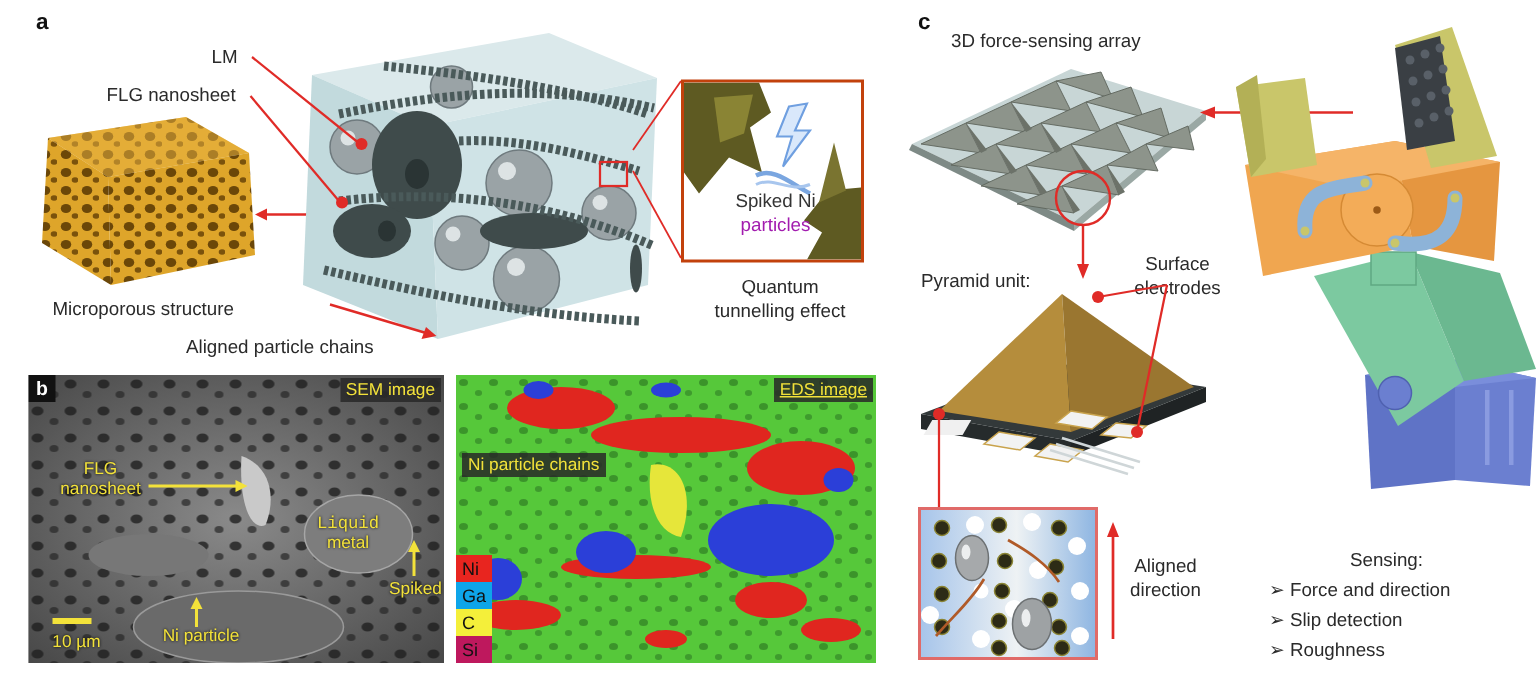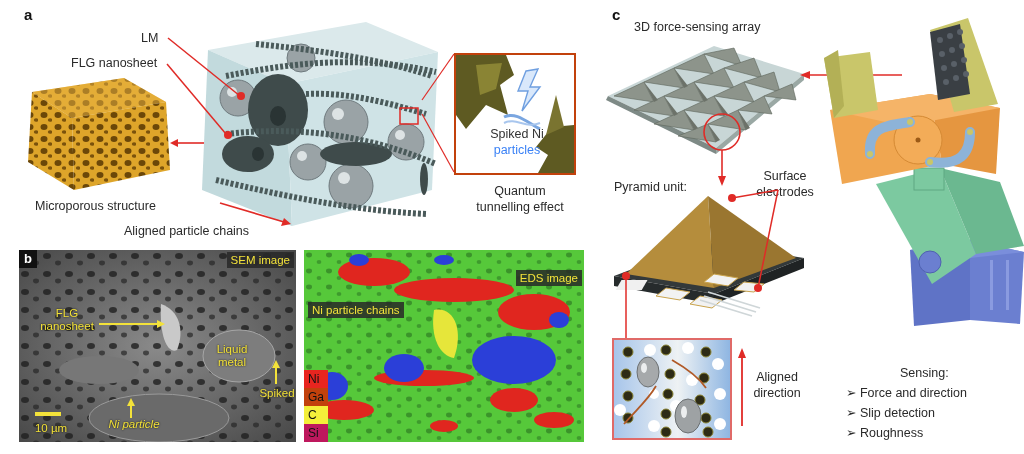--- a/index.html
+++ b/index.html
@@ -106,21 +106,21 @@
     <svg style="left:0;top:0;" width="118" height="118">
       <polygon points="0,0 50,0 58,20 44,30 52,60 30,50 10,74 0,60" fill="#5e5a22"></polygon>
       <polygon points="20,10 46,8 40,34 24,40" fill="#8a8434"></polygon>
       <polygon points="118,70 96,72 80,92 92,100 82,118 118,118" fill="#5e5a22"></polygon>
       <polygon points="100,40 108,72 90,80" fill="#7a7430"></polygon>
       <path d="M48,62 C60,56 72,68 84,74" stroke="#7aa6e0" stroke-width="3" fill="none"></path>
       <path d="M48,68 C60,62 70,74 84,68" stroke="#a8c6ee" stroke-width="2" fill="none"></path>
       <polygon points="70,16 82,14 74,32 84,32 66,56 72,36 62,36" fill="#d9e8fb" stroke="#6f9fe0" stroke-width="1.4"></polygon>
     </svg>
     <div class="lbl c" style="left:26px;top:72px;width:70px;color:#333;">Spiked Ni</div>
-    <div class="lbl c" style="left:26px;top:88px;width:70px;color:#3b82f6;">particles</div>
+    <div class="lbl c" style="left:26px;top:88px;width:70px;color:#a21caf;">particles</div>
   </div>
   <div class="lbl c" style="left:460px;top:184px;width:120px;">Quantum</div>
   <div class="lbl c" style="left:460px;top:200px;width:120px;">tunnelling effect</div>
 </div>
 
 <div>
 
   <div class="abs" style="left:19px;top:250px;width:277px;height:192px;overflow:hidden;background:#5b5b5b;">
     <svg style="left:0;top:0;" width="277" height="192">
       <defs>
@@ -142,32 +142,32 @@
     </svg>
     <div class="abs" style="left:0;top:0;width:18px;height:18px;background:#111;color:#fff;font-weight:bold;font-size:13px;line-height:18px;text-align:center;">b</div>
     <div class="tag" style="right:2px;top:2px;">SEM image</div>
 
     <div class="ylbl" style="left:18px;top:57px;width:60px;">FLG</div>
     <div class="ylbl" style="left:18px;top:70px;width:60px;">nanosheet</div>
     <svg style="left:80px;top:70px;" width="70" height="10">
       <line x1="0" y1="4" x2="60" y2="4" stroke="#f3e23a" stroke-width="2"></line>
       <polygon points="66,4 58,0 58,8" fill="#f3e23a"></polygon>
     </svg>
-    <div class="ylbl" style="left:188px;top:93px;width:50px;">Liquid</div>
+    <div class="ylbl" style="left:188px;top:93px;width:50px;font-family:Liberation Mono, monospace;">Liquid</div>
     <div class="ylbl" style="left:188px;top:106px;width:50px;">metal</div>
     <svg style="left:253px;top:110px;" width="10" height="26">
       <line x1="4" y1="24" x2="4" y2="6" stroke="#f3e23a" stroke-width="2"></line>
       <polygon points="4,0 0,8 8,8" fill="#f3e23a"></polygon>
     </svg>
     <div class="ylbl" style="left:238px;top:137px;width:40px;">Spiked</div>
     <svg style="left:108px;top:148px;" width="10" height="22">
       <line x1="4" y1="20" x2="4" y2="6" stroke="#f3e23a" stroke-width="2"></line>
       <polygon points="4,0 0,8 8,8" fill="#f3e23a"></polygon>
     </svg>
-    <div class="ylbl" style="left:80px;top:168px;width:70px;font-style:italic;">Ni particle</div>
+    <div class="ylbl" style="left:80px;top:168px;width:70px;">Ni particle</div>
     <div class="abs" style="left:16px;top:162px;width:26px;height:4px;background:#f3e23a;"></div>
     <div class="ylbl" style="left:10px;top:172px;width:44px;">10 µm</div>
   </div>
 
   <div class="abs" style="left:304px;top:250px;width:280px;height:192px;overflow:hidden;background:#56c83a;">
     <svg style="left:0;top:0;" width="280" height="192">
       <defs>
         <pattern id="edspores" width="20" height="16" patternUnits="userSpaceOnUse">
           <ellipse cx="5" cy="5" rx="3" ry="2.4" fill="#2f7d24" opacity="0.7"></ellipse>
           <ellipse cx="15" cy="12" rx="2.4" ry="2" fill="#2f7d24" opacity="0.6"></ellipse>
@@ -187,25 +187,25 @@
       <g fill="#2b3fd8">
         <ellipse cx="210" cy="110" rx="42" ry="24"></ellipse>
           <ellipse cx="100" cy="118" rx="20" ry="14"></ellipse>
         <ellipse cx="28" cy="136" rx="16" ry="14"></ellipse>
           <ellipse cx="55" cy="10" rx="10" ry="6"></ellipse>
         <ellipse cx="255" cy="70" rx="10" ry="8"></ellipse>
           <ellipse cx="140" cy="10" rx="10" ry="5"></ellipse>
       </g>
       <path d="M130,60 C150,56 160,80 150,108 C136,106 126,88 130,60" fill="#e6e63a"></path>
     </svg>
-    <div class="tag" style="right:2px;top:20px;">EDS image</div>
+    <div class="tag" style="right:2px;top:2px;text-decoration:underline;">EDS image</div>
     <div class="tag" style="left:4px;top:52px;">Ni particle chains</div>
     <div class="abs" style="left:0;bottom:0;display:flex;flex-direction:column;">
       <span class="legend-cell" style="background:#e8251f;">Ni</span>
-      <span class="legend-cell" style="background:#c2410c;text-align:center;">Ga</span>
+      <span class="legend-cell" style="background:#0ea5e9;text-align:center;">Ga</span>
       <span class="legend-cell" style="background:#f4ef3a;">C</span>
       <span class="legend-cell" style="background:#be185d;">Si</span>
     </div>
   </div>
 </div>
 
 <div>
   <div class="panel-letter" style="left:612px;top:6px;">c</div>
   <div class="lbl" style="left:634px;top:20px;">3D force-sensing array</div>
 

